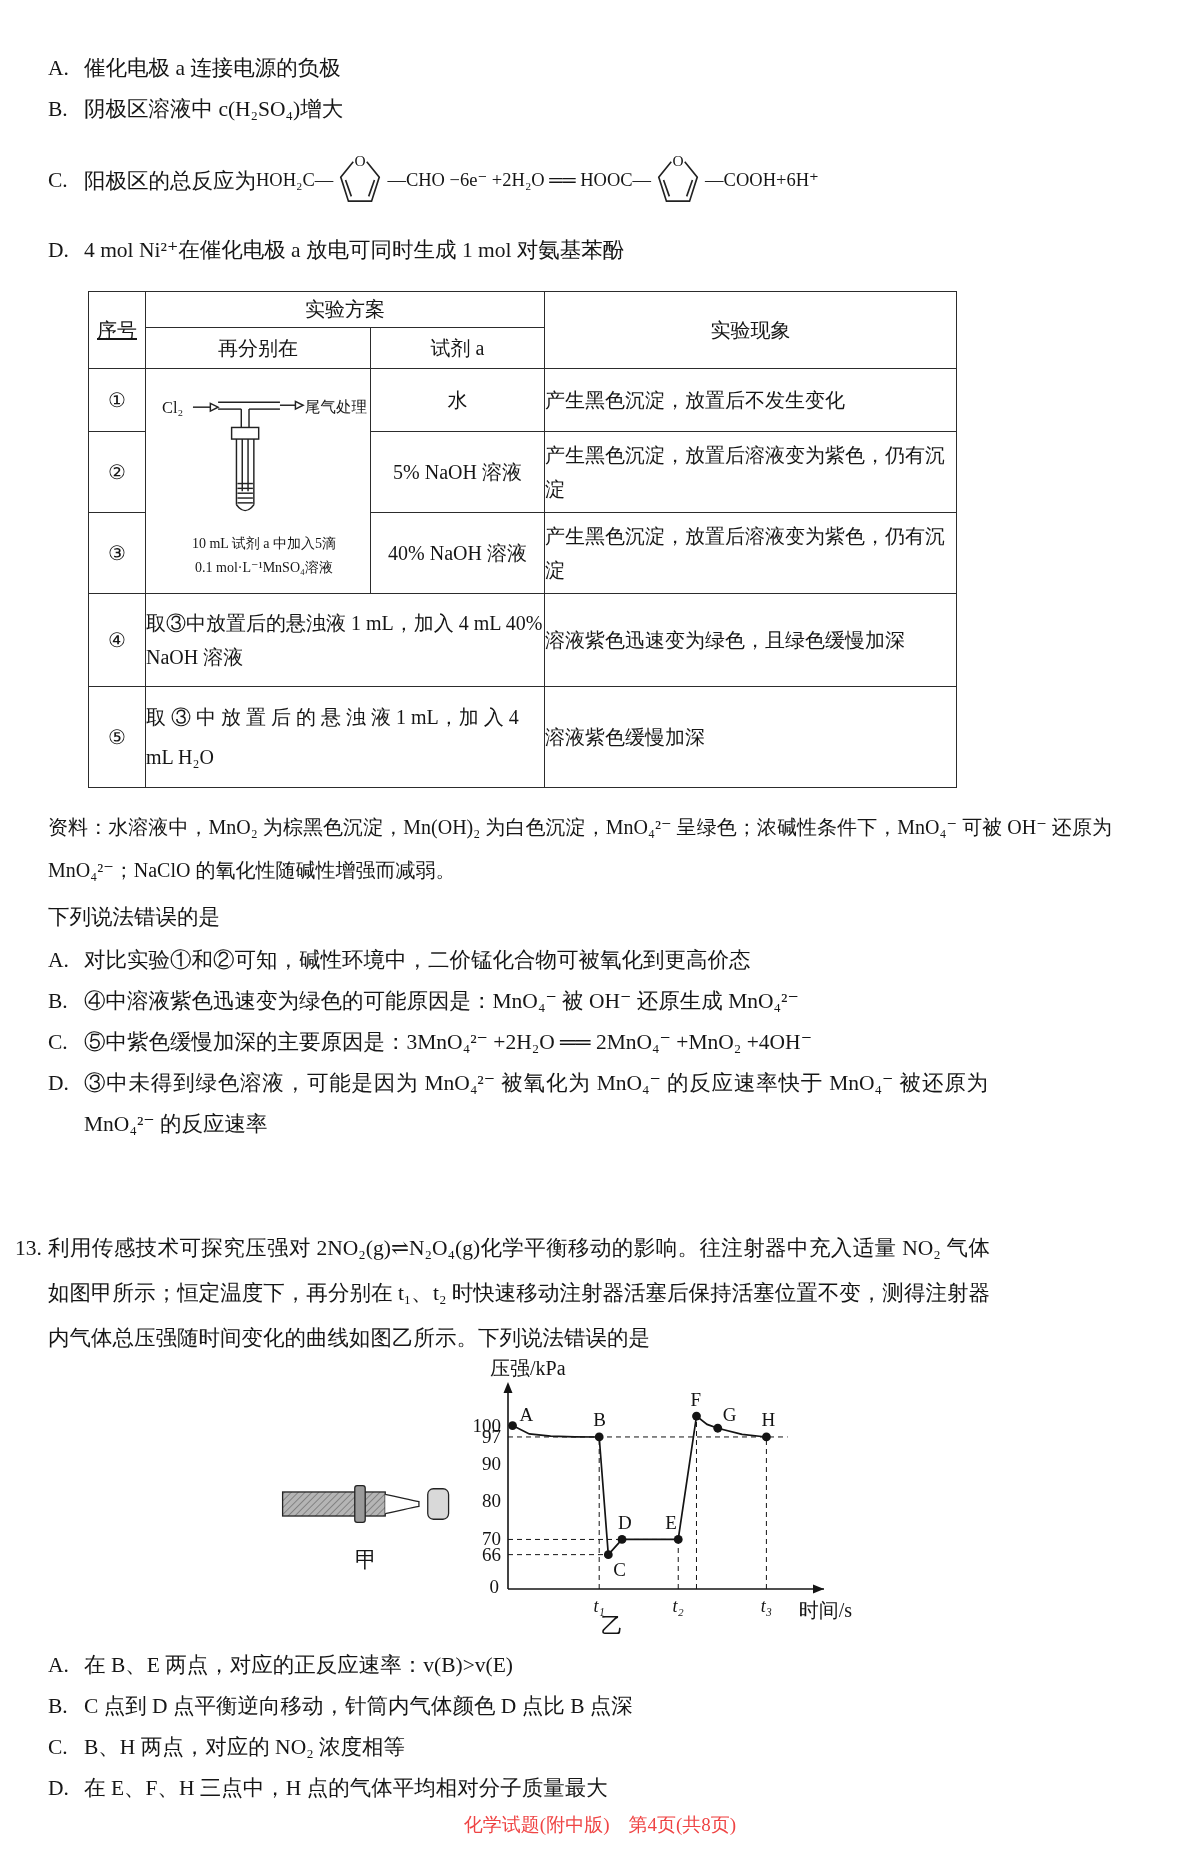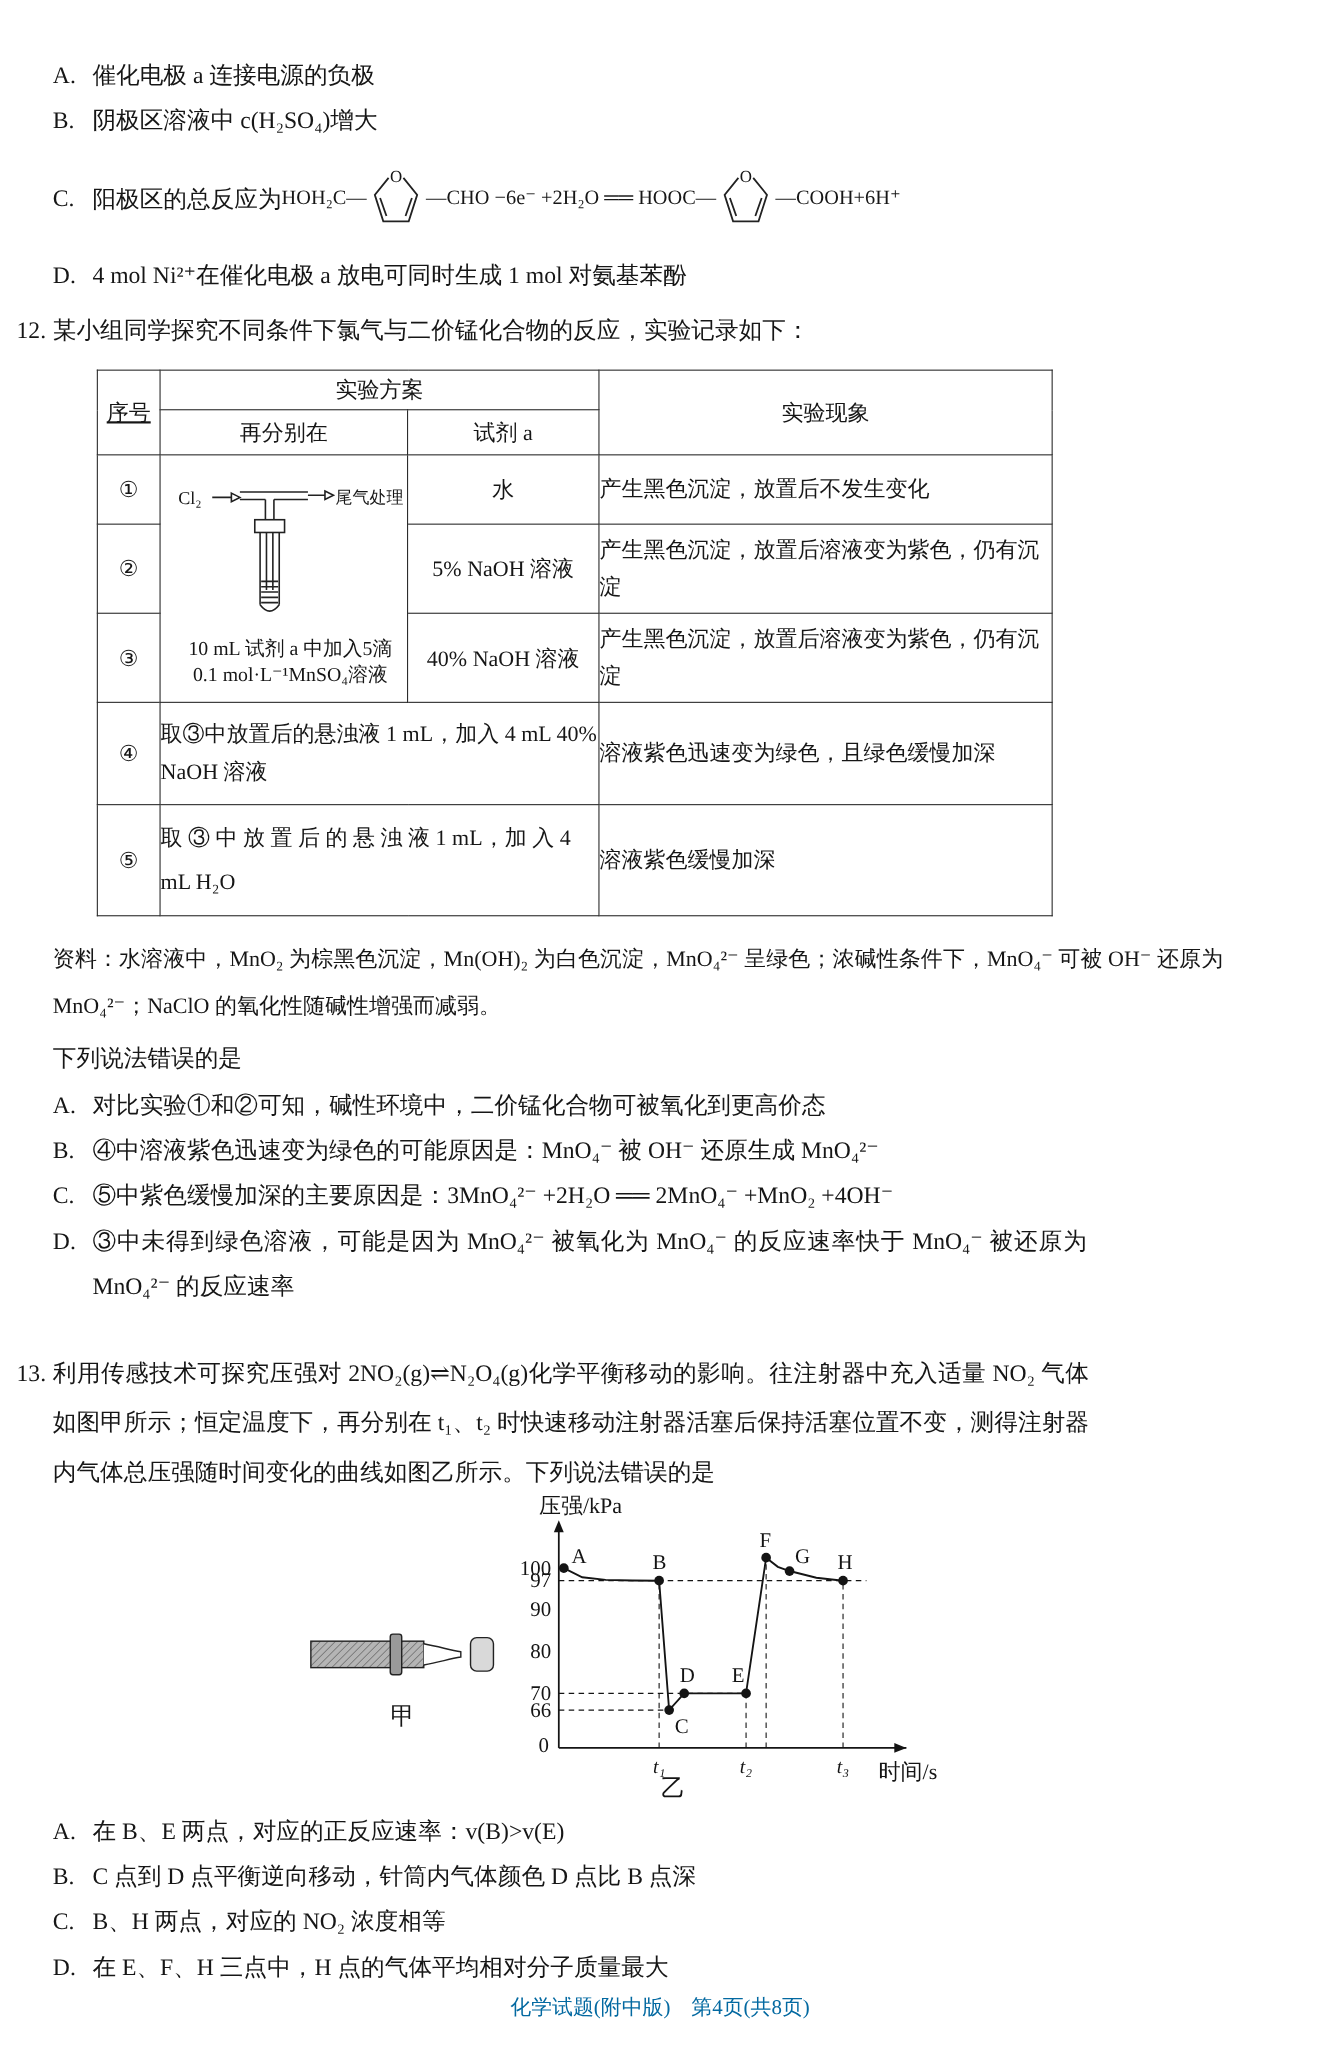--- a/index.html
+++ b/index.html
@@ -21,36 +21,36 @@
 
   .qrow{display:flex;font-size:21.5px;line-height:45px;}
   .qnum{flex:0 0 33px;margin-left:15px;}
   .qtext{flex:1;padding-right:210px;text-align:justify;}
 
   table.exp{border-collapse:collapse;margin:13px 0 18px 88px;width:868px;font-size:20px;table-layout:fixed;}
   .exp td,.exp th{border:1.6px solid #2c2c2c;font-weight:normal;text-align:center;
                   vertical-align:middle;padding:4px 8px;}
   .exp .ph{text-align:left;padding:6px 0;line-height:34px;}
   .apparatus-wrap{display:flex;flex-direction:column;align-items:center;margin-left:12px;}
-  .apparatus-cap{font-size:18px;line-height:24px;margin-top:4px;}
+  .apparatus-cap{font-size:14px;line-height:24px;margin-top:4px;}
   .app-svg line,.app-svg path{stroke:#222;stroke-width:1.5;fill:none;}
   .app-svg text{font-family:"Liberation Serif",serif;fill:#161616;}
 
   .info{margin:10px 0 0 48px;padding-right:88px;font-size:20px;line-height:43px;text-align:justify;}
   .qline{margin:4px 0 0 48px;font-size:21.5px;line-height:42px;font-family:Liberation Serif, serif;}
   .optblock{margin-top:2px;}
 
   #fig{position:relative;height:280px;margin-top:2px;}
   #syringe-wrap{position:absolute;left:280px;top:116px;width:172px;text-align:center;}
   #syringe-svg{width:170px;height:50px;display:block;margin:0 auto;}
   #label-jia{font-size:22px;margin-top:16px;}
   #chart-plot{position:absolute;left:452px;top:-6px;width:402px;height:282px;}
   #chart-plot text{font-family:"Liberation Serif",serif;fill:#141414;}
 
-  #footer{position:absolute;top:1812px;left:0;width:100%;text-align:center;font-size:19px;color:#0369a1;}
+  #footer{position:absolute;top:1812px;left:0;width:100%;text-align:center;font-size:19px;color:#ef4444;}
 </style>
 </head>
 <body>
 
 <div class="page">
 
   <div class="sec" id="sec-q11">
     <div class="opt">
       <span class="lab">A.</span>
       <span class="txt">催化电极 a 连接电源的负极</span>
@@ -80,24 +80,20 @@
         <span>—COOH+6H⁺</span>
       </span>
     </div>
     <div class="opt">
       <span class="lab">D.</span>
       <span class="txt">4 mol Ni²⁺在催化电极 a 放电可同时生成 1 mol 对氨基苯酚</span>
     </div>
   </div>
 
   <div class="sec" id="sec-q12">
-    <div class="qrow">
-      <span class="qnum">12.</span>
-      <span class="qtext">某小组同学探究不同条件下氯气与二价锰化合物的反应，实验记录如下：</span>
-    </div>
 
     <table class="exp">
       <colgroup>
           <col style="width:57px">
           <col style="width:225px">
           <col style="width:174px">
           <col style="width:412px">
         </colgroup>
       <tbody>
         <tr>

